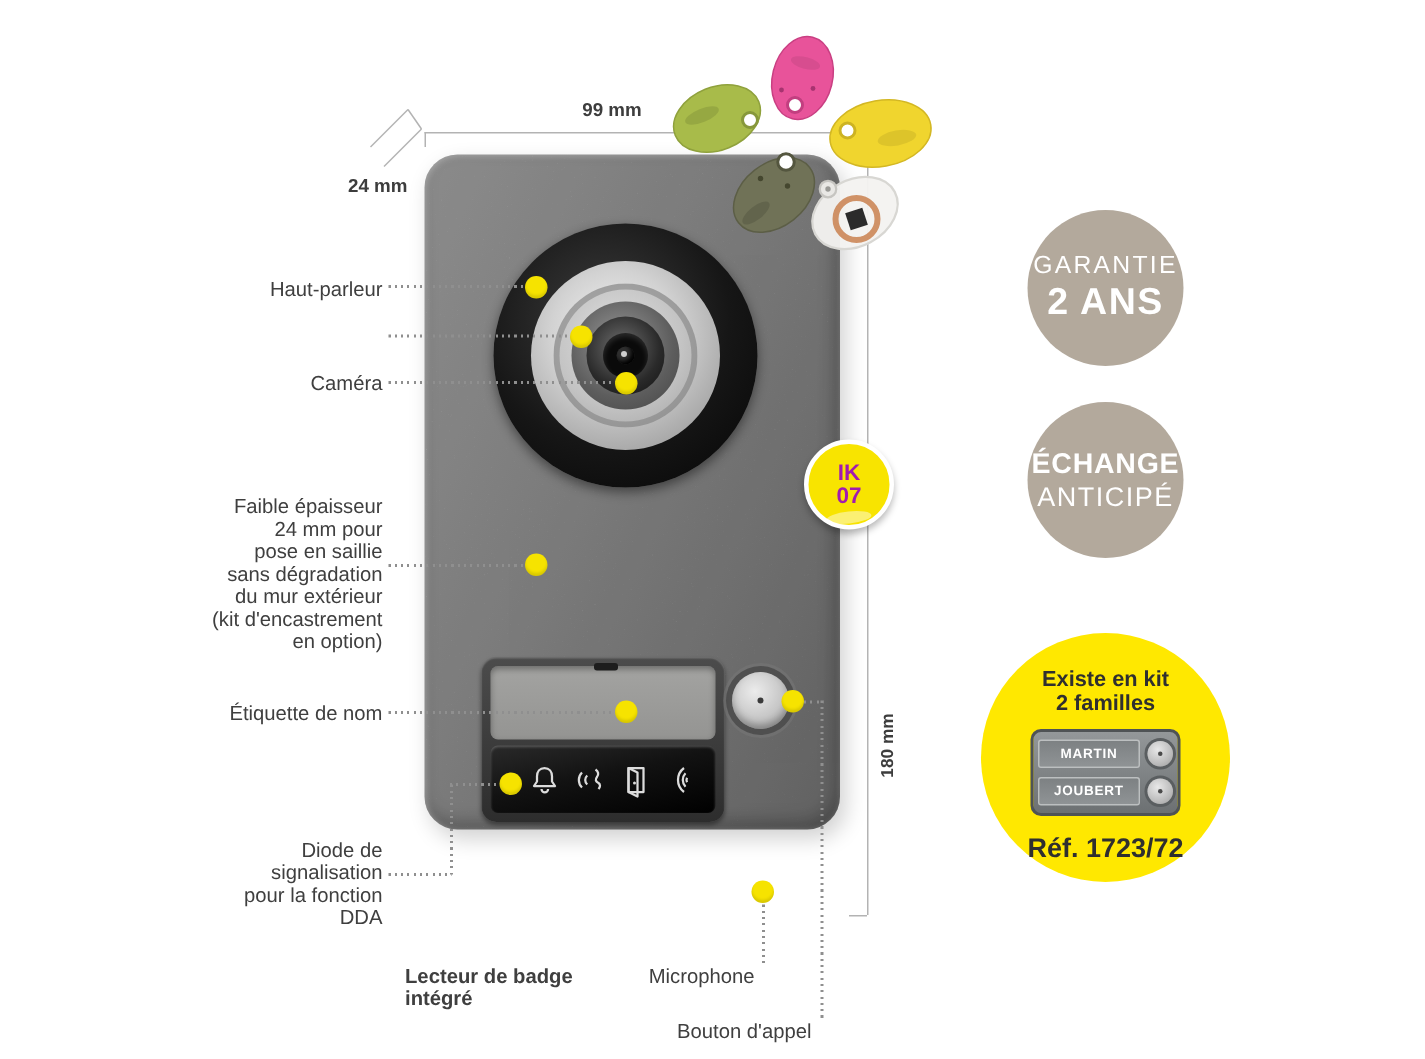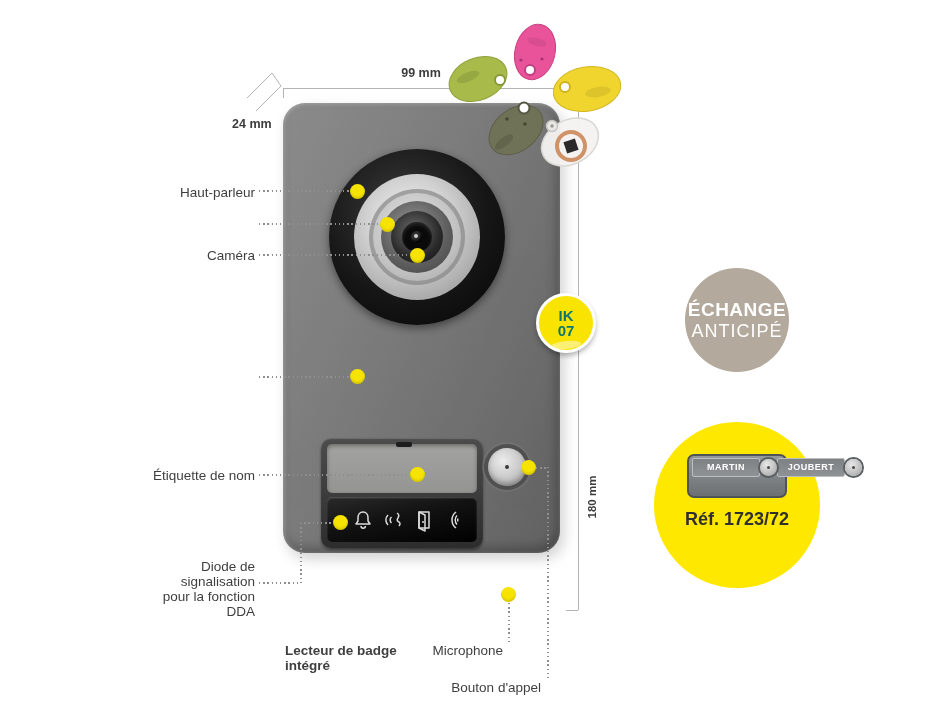--- a/index.html
+++ b/index.html
@@ -73,39 +73,39 @@
         box-shadow:0 1px 1px rgba(255,255,255,.25);}
 
   .urmet-logo{position:absolute;left:107px;top:465px;font-size:21px;font-weight:bold;letter-spacing:1px;
         color:#767674;transform:scaleY(.92);
         text-shadow:0 -1px 1px rgba(0,0,0,.35), 0 1px 1px rgba(255,255,255,.22);}
 
   
   .sticker{position:absolute;width:54px;height:54px;border-radius:50%;background:#f8e400;
         border:3px solid #fff;box-shadow:0 3px 5px rgba(0,0,0,.28);z-index:30;
         display:flex;flex-direction:column;align-items:center;justify-content:center;
-        font-weight:bold;font-size:15px;line-height:15px;color:#0f766e;}
+        font-weight:bold;font-size:15px;line-height:15px;color:#a21caf;}
   .sticker::after{content:"";position:absolute;left:12px;bottom:1px;width:30px;height:8px;border-radius:50%;
         background:rgba(255,255,255,.45);transform:rotate(-6deg);}
 
   
   .roundel{position:absolute;width:104px;height:104px;border-radius:50%;background:#b3a99c;color:#fff;
         display:flex;flex-direction:column;align-items:center;justify-content:center;text-align:center;}
   .roundel .thin{font-size:16.5px;letter-spacing:1.5px;}
   .roundel .fat{font-size:25px;font-weight:bold;letter-spacing:1px;}
   .roundel .fat2{font-size:19px;font-weight:bold;letter-spacing:.5px;}
   .roundel .thin2{font-size:18px;letter-spacing:1px;}
 
   
   .kit-circle{position:absolute;left:654px;top:422px;width:166px;height:166px;border-radius:50%;background:#ffe800;
         display:flex;flex-direction:column;align-items:center;text-align:center;box-sizing:border-box;padding-top:23px;}
   .kit-title{font-size:14.5px;line-height:16px;font-weight:bold;color:#2f2f2f;}
-  .kit-panel{margin-top:9px;width:100px;height:44px;border-radius:7px;position:relative;
+  .kit-panel{margin-top:9px;width:100px;height:58px;border-radius:7px;position:relative;
         background:linear-gradient(#94989a,#6c7072);border:2px solid #4f5355;box-sizing:border-box;
-        display:flex;flex-direction:row;justify-content:space-evenly;padding:1px 3px;}
+        display:flex;flex-direction:column;justify-content:space-evenly;padding:1px 3px;}
   .kit-row{display:flex;align-items:center;justify-content:space-between;height:21px;}
   .kit-plate{width:66px;height:17px;border-radius:2px;background:linear-gradient(#7d8183,#8f9395);
         border:1px solid #bcbfc0;color:#fff;font-size:9px;font-weight:bold;letter-spacing:.5px;
         line-height:17px;text-align:center;}
   .kit-btn{width:17px;height:17px;border-radius:50%;
         background:radial-gradient(circle at 40% 34%, #e8e8e8 0%, #bdbdbd 60%, #9b9b9b 100%);
         box-shadow:0 0 0 2px #5a5e60;position:relative;}
   .kit-btn::after{content:"";position:absolute;left:7px;top:7px;width:3px;height:3px;border-radius:50%;background:#4a4a4a;}
   .kit-ref{margin-top:11px;font-size:18px;font-weight:bold;color:#2f2f2f;}
 
@@ -119,21 +119,21 @@
 
   <div class="dimline" style="left:283px;top:88px;width:295px;height:1px;"></div>
   <div class="dimline" style="left:283px;top:88px;width:1px;height:10px;"></div>
   <div class="dimline" style="left:578px;top:88px;width:1px;height:522px;"></div>
   <div class="dimline" style="left:566px;top:610px;width:12px;height:1px;"></div>
   <svg class="diag-depth" width="50" height="50" viewBox="0 0 50 50">
     <line x1="43" y1="20" x2="18" y2="45" stroke="#b3b3b3" stroke-width="1"></line>
     <line x1="34" y1="7" x2="9" y2="32" stroke="#b3b3b3" stroke-width="1"></line>
     <line x1="34" y1="7" x2="43" y2="20" stroke="#b3b3b3" stroke-width="1"></line>
   </svg>
-  <div class="dim-label" style="left:421px;top:66px;transform:translateX(-50%);">99 mm</div>
+  <div class="dim-label" style="left:408px;top:66px;transform:translateX(-50%);">99 mm</div>
   <div class="dim-label" style="left:232px;top:117px;">24 mm</div>
   <div class="dim-label-v">180 mm</div>
 
   <div class="device">
     <svg class="noise" width="277" height="507">
       <filter id="grain">
           <feTurbulence type="fractalNoise" baseFrequency="0.9" numOctaves="3" stitchTiles="stitch"></feTurbulence>
         <feColorMatrix type="matrix" values="0 0 0 0 0  0 0 0 0 0  0 0 0 0 0  0.9 0.9 0.9 0 0"></feColorMatrix>
         </filter>
       <rect width="277" height="507" filter="url(#grain)" opacity="0.16"></rect>
@@ -232,59 +232,72 @@
   <div class="dotline-h" style="left:259px;top:190px;width:94px;"></div>
   <div class="dot" style="left:350px;top:184px;"></div>
 
   <div class="dotline-h" style="left:259px;top:223px;width:124px;"></div>
   <div class="dot" style="left:380px;top:217px;"></div>
 
   <div class="lbl" style="top:248px;">Caméra</div>
   <div class="dotline-h" style="left:259px;top:254px;width:153px;"></div>
   <div class="dot" style="left:410px;top:248px;"></div>
 
+  <div class="lbl prewrap" style="top:330px;">Faible épaisseur
+24 mm pour
+pose en saillie
+sans dégradation
+du mur extérieur
+(kit d'encastrement
+en option)</div>
   <div class="dotline-h" style="left:259px;top:376px;width:94px;"></div>
   <div class="dot" style="left:350px;top:369px;"></div>
 
   <div class="lbl" style="top:468px;">Étiquette de nom</div>
   <div class="dotline-h" style="left:259px;top:474px;width:153px;"></div>
   <div class="dot" style="left:410px;top:467px;"></div>
 
   <div class="lbl prewrap" style="top:559px;text-align:right;">Diode de
 signalisation
 pour la fonction
 DDA</div>
   <div class="dotline-h" style="left:259px;top:582px;width:42px;"></div>
   <div class="dotline-v" style="left:300px;top:523px;height:60px;"></div>
   <div class="dotline-h" style="left:300px;top:522px;width:36px;"></div>
   <div class="dot" style="left:333px;top:515px;"></div>
 
-  <div class="lbl lbl-b prewrap" style="right:auto;left:285px;top:643px;">Lecteur de badge
+  <div class="lbl lbl-b prewrap" style="right:auto;left:270px;top:643px;">Lecteur de badge
 intégré</div>
 
   <div class="lbl" style="right:447px;top:643px;">Microphone</div>
   <div class="dotline-v" style="left:508px;top:603px;height:39px;"></div>
   <div class="dot" style="left:501px;top:587px;"></div>
 
   <div class="lbl" style="right:409px;top:680px;">Bouton d'appel</div>
   <div class="dotline-h" style="left:536px;top:467px;width:13px;"></div>
   <div class="dotline-v" style="left:547px;top:467px;height:212px;"></div>
   <div class="dot" style="left:521px;top:460px;"></div>
 
   <div class="sticker" style="left:536px;top:293px;">
     <span>IK</span>
     <span>07</span>
   </div>
 
+  <div class="roundel" style="left:685px;top:140px;">
+    <span class="thin">GARANTIE</span>
+    <span class="fat">2 ANS</span>
+  </div>
   <div class="roundel" style="left:685px;top:268px;">
     <span class="fat2">ÉCHANGE</span>
     <span class="thin2">ANTICIPÉ</span>
   </div>
 
   <div class="kit-circle">
+    <div class="kit-title prewrap">Existe en kit
+2 familles</div>
     <div class="kit-panel">
       <div class="kit-row">
         <div class="kit-plate">MARTIN</div>
         <div class="kit-btn"></div>
       </div>
       <div class="kit-row">
         <div class="kit-plate">JOUBERT</div>
         <div class="kit-btn"></div>
       </div>
     </div>

